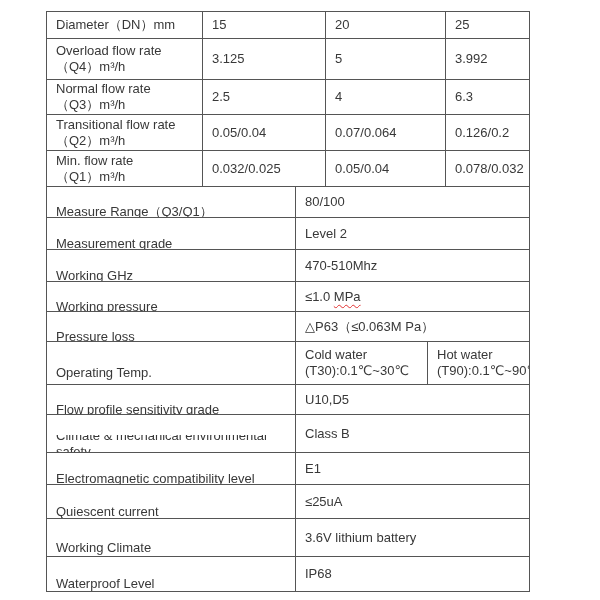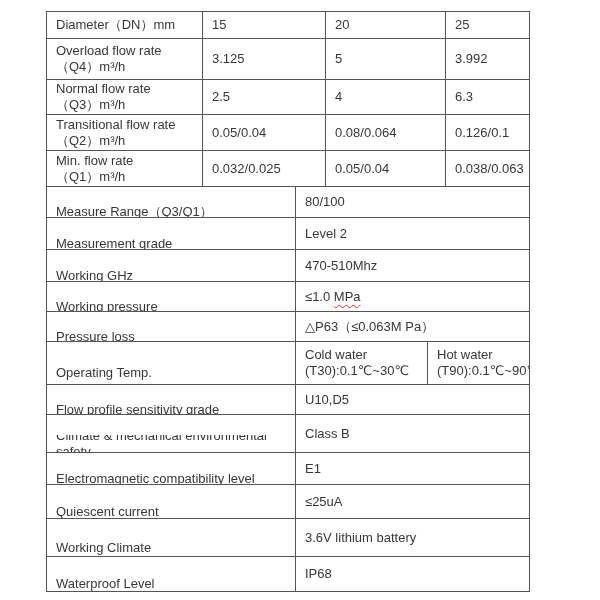--- a/index.html
+++ b/index.html
@@ -94,32 +94,32 @@
       <div class="cell w-dn20">4</div>
       <div class="cell w-dn25">6.3</div>
     </div>
 
     <div class="row" style="height:36px">
       <div class="cell w-lblA">
         <span>Transitional flow rate</span>
         <span>（Q2）m³/h</span>
       </div>
       <div class="cell w-dn15">0.05/0.04</div>
-      <div class="cell w-dn20">0.08/0.064</div>
-      <div class="cell w-dn25">0.126/0.1</div>
+      <div class="cell w-dn20">0.07/0.064</div>
+      <div class="cell w-dn25">0.126/0.2</div>
     </div>
 
     <div class="row" style="height:36px">
       <div class="cell w-lblA">
         <span>Min. flow rate</span>
         <span>（Q1）m³/h</span>
       </div>
       <div class="cell w-dn15">0.032/0.025</div>
       <div class="cell w-dn20">0.05/0.04</div>
-      <div class="cell w-dn25">0.038/0.063</div>
+      <div class="cell w-dn25">0.078/0.032</div>
     </div>
 
     <div class="row" style="height:31px">
       <div class="cell w-lblB">Measure Range（Q3/Q1）</div>
       <div class="cell w-val">80/100</div>
     </div>
 
     <div class="row" style="height:32px">
       <div class="cell w-lblB">Measurement grade</div>
       <div class="cell w-val">Level 2</div>

